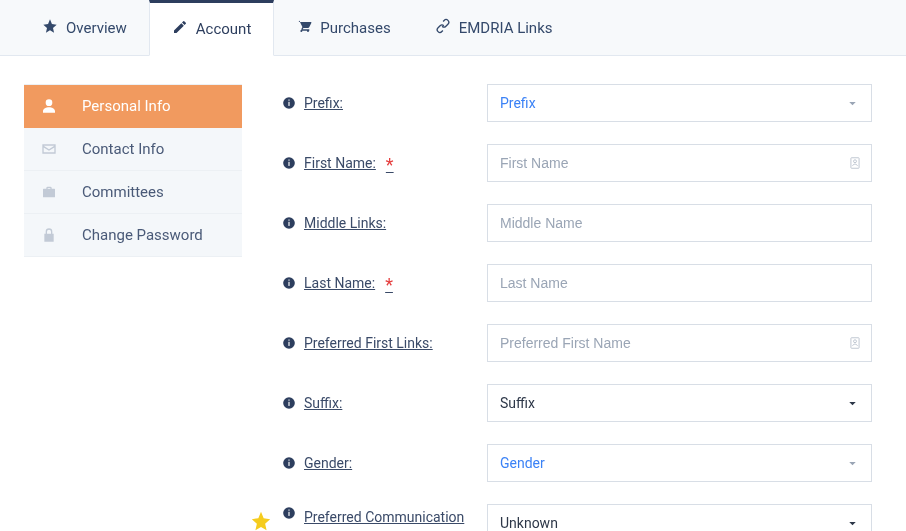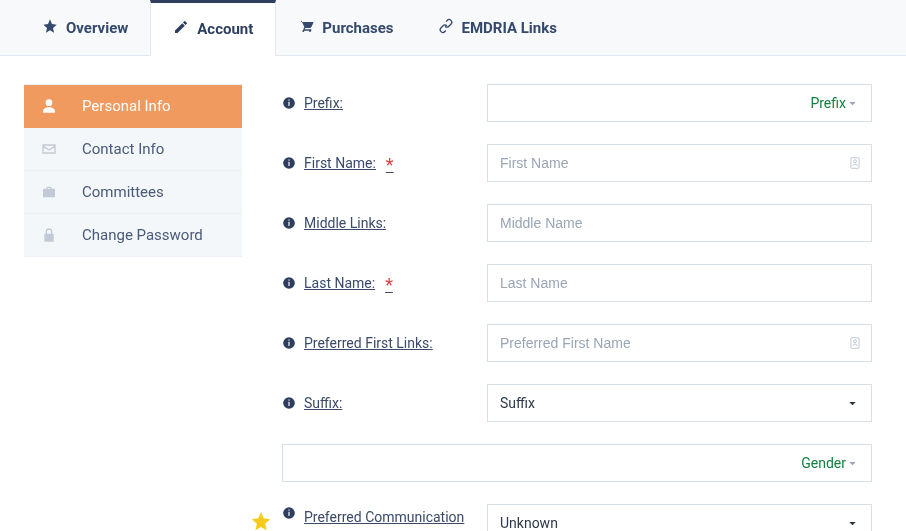--- a/index.html
+++ b/index.html
@@ -15,21 +15,21 @@
     background: #f7f9fb;
     border-bottom: 1px solid #e2e8f0;
     padding-left: 20px;
   }
   .tab {
     display: flex;
     align-items: center;
     gap: 8px;
     padding: 16px 22px;
     color: #34496b;
-    font-weight: 700;
+    font-weight: 400;
     cursor: pointer;
     font-size: 15px;
   }
   .tab.active {
     background: #fff;
     border: 1px solid #e2e8f0;
     border-top: 3px solid #2d3e5e;
     border-bottom: 1px solid #fff;
     margin-bottom: -1px;
     color: #2d3e5e;
@@ -130,21 +130,21 @@
     background:#fff;
   }
   .ctrl input[type="text"]::placeholder { color: #9aa5b5; }
   .select-display {
     display: flex;
     align-items: center;
     justify-content: space-between;
     cursor: pointer;
     color: #2d3748;
   }
-  .select-display.placeholder { color: #15803d; justify-content: flex-end; }
+  .select-display.placeholder { color: #3b82f6; }
   .chev { color: #2d3748; }
   .chev svg { width: 13px; height: 13px; fill: currentColor; display:block;}
   .select-display.placeholder .chev { color:#9aa5b5; }
   .ctrl input.has-saved-icon { padding-right: 24px; }
   .saved-icon {
     position: absolute;
     right: 10px; top: 50%;
     transform: translateY(-50%);
     color: #b8c0cc;
   }
@@ -339,20 +339,30 @@
           <span class="chev">
               <svg viewBox="0 0 24 24">
                 <path d="M6 9l6 6 6-6z"></path>
               </svg>
             </span>
         </div>
       </div>
     </div>
 
     <div class="field">
+      <div class="label-wrap">
+        <span class="info-icon">
+            <svg viewBox="0 0 24 24">
+              <circle cx="12" cy="12" r="10"></circle>
+              <rect x="11" y="10" width="2" height="7" fill="#fff"></rect>
+              <rect x="11" y="6" width="2" height="2" fill="#fff"></rect>
+            </svg>
+          </span>
+        <span>Gender:</span>
+      </div>
       <div class="ctrl">
         <div class="select-display placeholder">
           <span>Gender</span>
           <span class="chev">
               <svg viewBox="0 0 24 24">
                 <path d="M6 9l6 6 6-6z"></path>
               </svg>
             </span>
         </div>
       </div>

